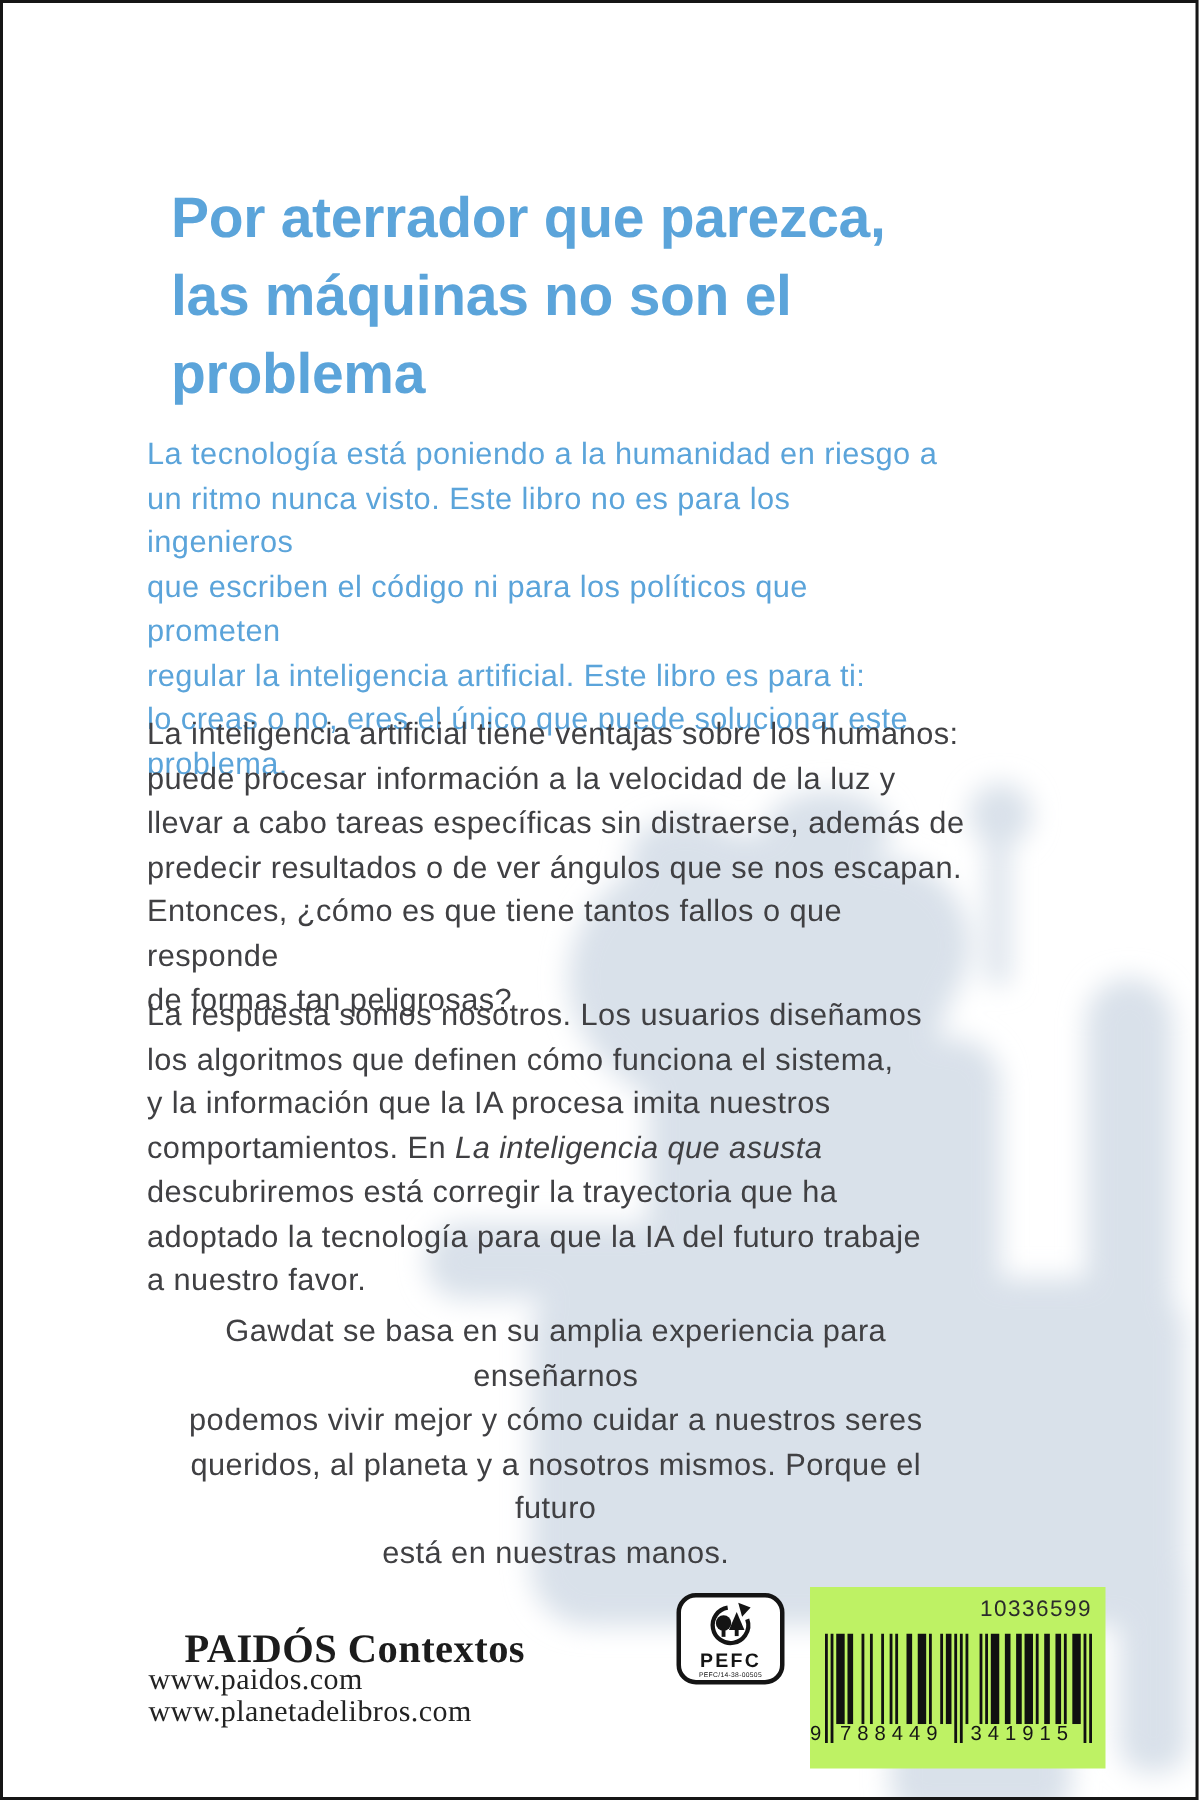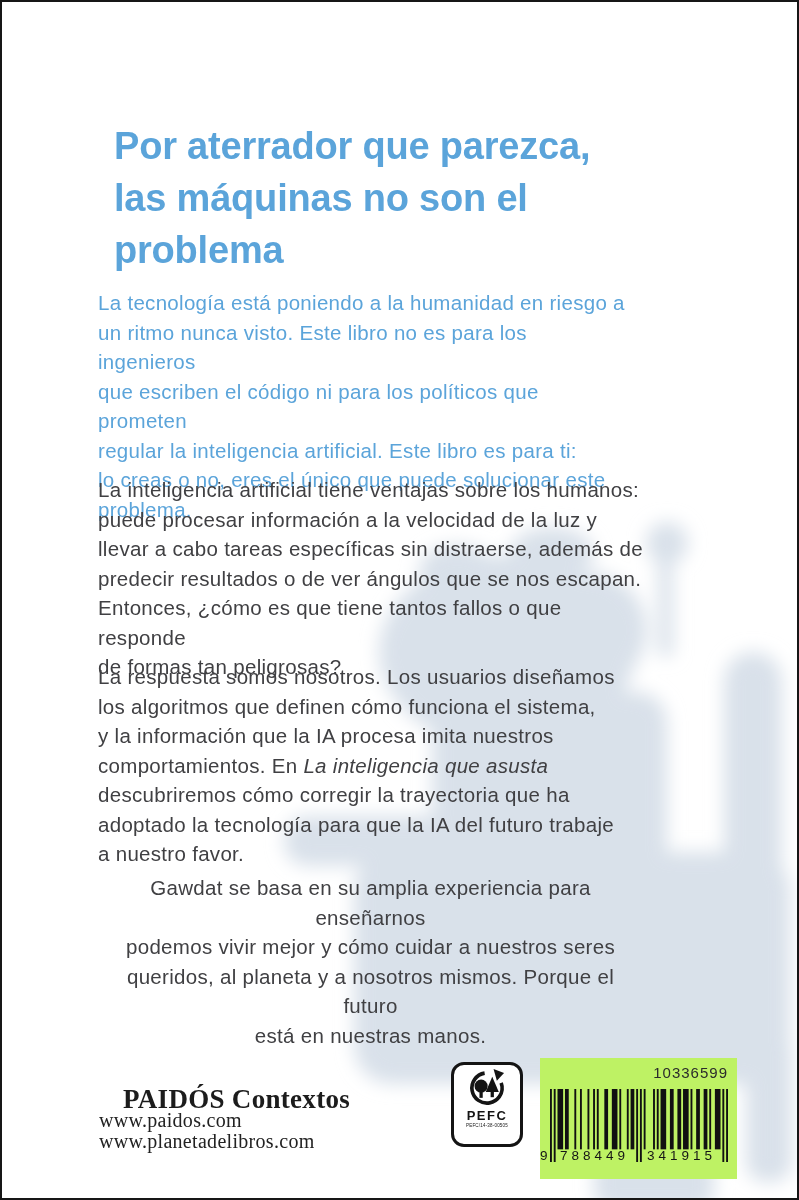--- a/index.html
+++ b/index.html
@@ -43,21 +43,21 @@
   }
   .site-url{
     position:absolute;left:97px;
     font-family:"Liberation Serif",serif;font-weight:400;
     font-size:20px;color:#222;letter-spacing:0.3px;
   }
   #url-0{top:1107px;}
   #url-1{top:1128px;}
 
   .pefc-box{
-    position:absolute;left:449px;top:1060px;width:72px;height:85px;
+    position:absolute;left:449px;top:1060px;width:72px;height:61px;
     background:#fff;border:3px solid #141414;border-radius:13px;
     box-sizing:border-box;display:flex;flex-direction:column;align-items:center;
   }
   .pefc-box svg{margin-top:2px;}
   .pefc-word{font-weight:700;font-size:13px;letter-spacing:1.5px;color:#141414;line-height:13px;}
   .pefc-cert{font-size:4.5px;color:#141414;letter-spacing:0.2px;line-height:7px;}
 
   .barcode-box{
     position:absolute;left:538px;top:1056px;width:197px;height:121px;
     background:#bef264;
@@ -124,21 +124,21 @@
         <div class="line">predecir resultados o de ver ángulos que se nos escapan.</div>
         <div class="line">Entonces, ¿cómo es que tiene tantos fallos o que responde</div>
         <div class="line">de formas tan peligrosas?</div>
       </div>
 
     <div class="bodypara" id="para-1">
         <div class="line">La respuesta somos nosotros. Los usuarios diseñamos</div>
         <div class="line">los algoritmos que definen cómo funciona el sistema,</div>
         <div class="line">y la información que la IA procesa imita nuestros</div>
         <div class="line"><span>comportamientos. En </span><span class="it">La inteligencia que asusta</span></div>
-        <div class="line">descubriremos cómo corregir la trayectoria que ha</div>
+        <div class="line">descubriremos está corregir la trayectoria que ha</div>
         <div class="line">adoptado la tecnología para que la IA del futuro trabaje</div>
         <div class="line">a nuestro favor.</div>
       </div>
 
     <div class="bodypara" id="para-2">
         <div class="line">Gawdat se basa en su amplia experiencia para enseñarnos</div>
         <div class="line">podemos vivir mejor y cómo cuidar a nuestros seres</div>
         <div class="line">queridos, al planeta y a nosotros mismos. Porque el futuro</div>
         <div class="line">está en nuestras manos.</div>
       </div>

